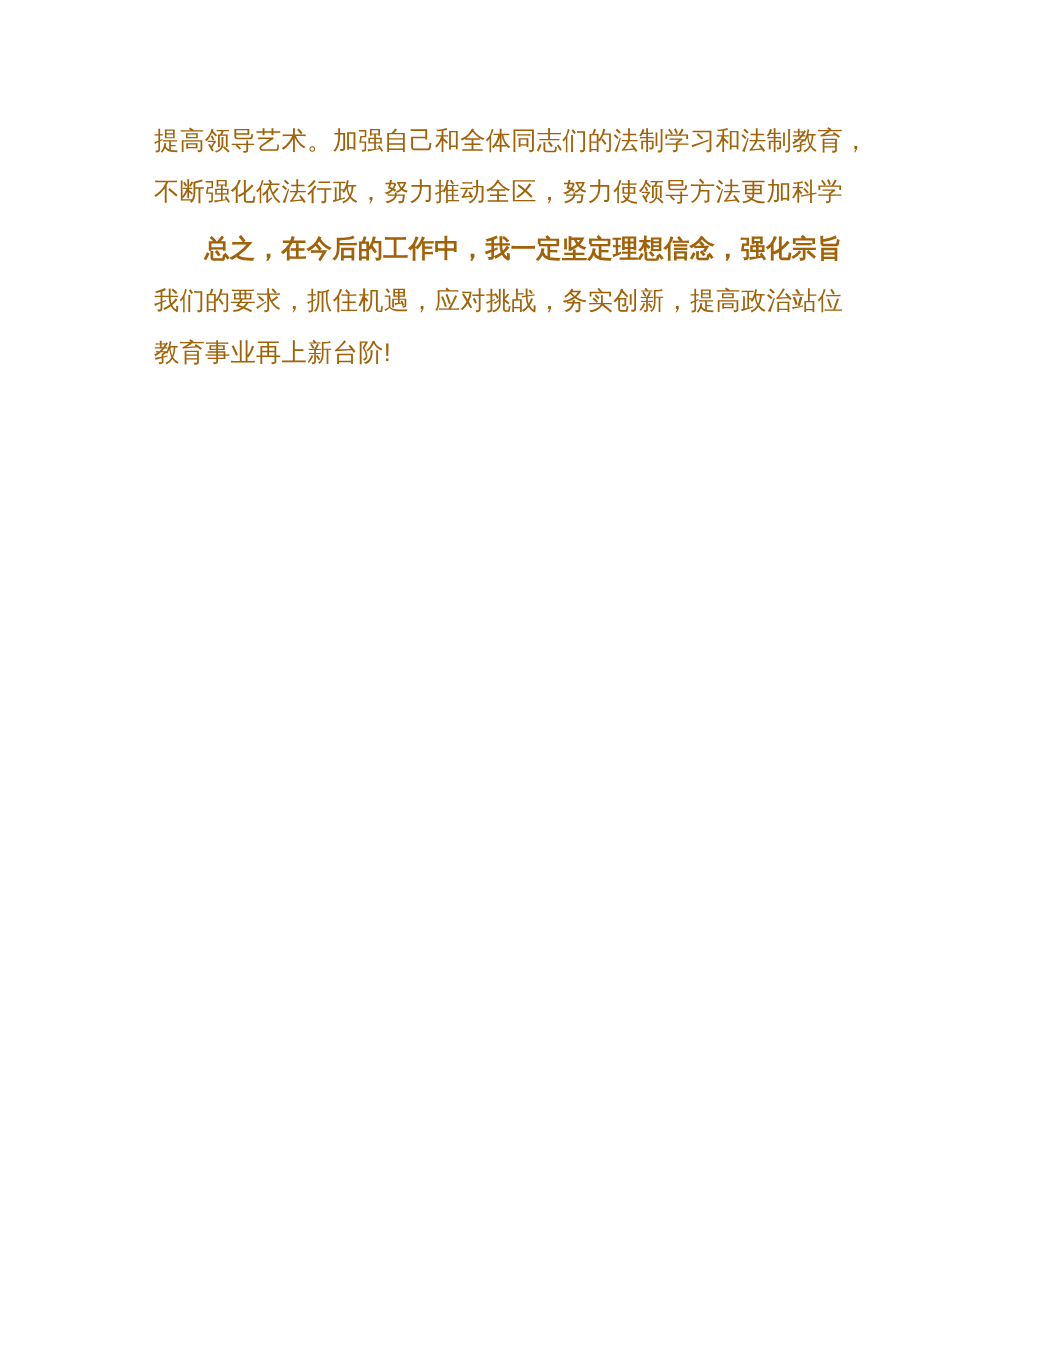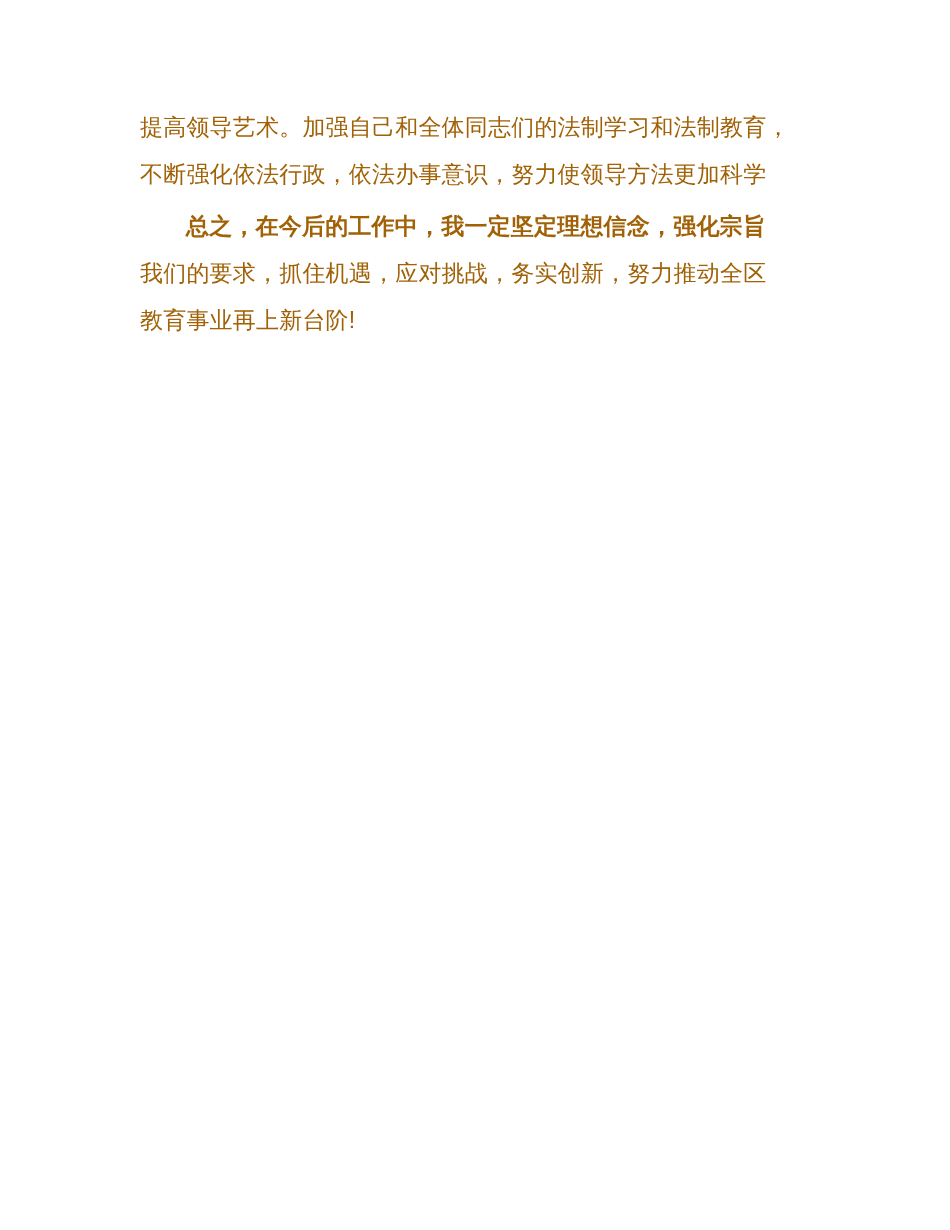--- a/index.html
+++ b/index.html
@@ -40,23 +40,23 @@
   }
 </style>
 </head>
 <body>
 
 <div class="doc-page">
   <div class="doc-body">
 
     <div class="paragraph">
       <div class="text-line">提高领导艺术。加强自己和全体同志们的法制学习和法制教育，</div>
-      <div class="text-line">不断强化依法行政，依法办事意识，努力使领导方法更加科学</div>
+      <div class="text-line">不断强化依法行政，努力推动全区，努力使领导方法更加科学</div>
     </div>
 
     <div class="paragraph">
       <div class="text-line first-line-indent">总之，在今后的工作中，我一定坚定理想信念，强化宗旨</div>
-      <div class="text-line">我们的要求，抓住机遇，应对挑战，务实创新，努力推动全区</div>
+      <div class="text-line">我们的要求，抓住机遇，应对挑战，务实创新，提高政治站位</div>
       <div class="text-line">教育事业再上新台阶!</div>
     </div>
 
   </div>
 </div>
 
 </body></html>

